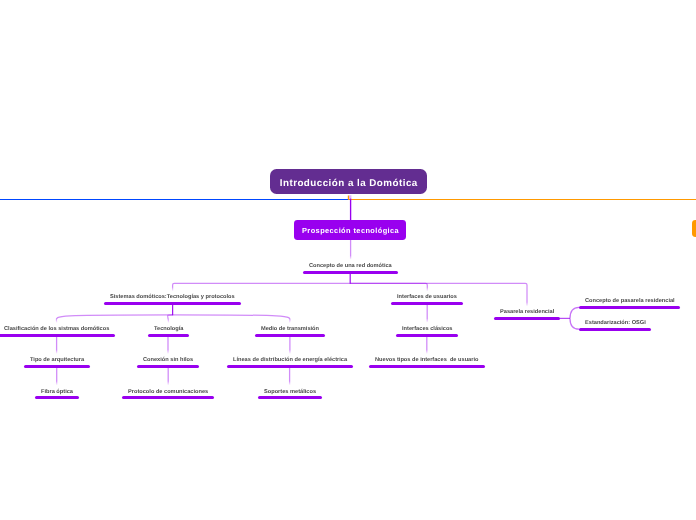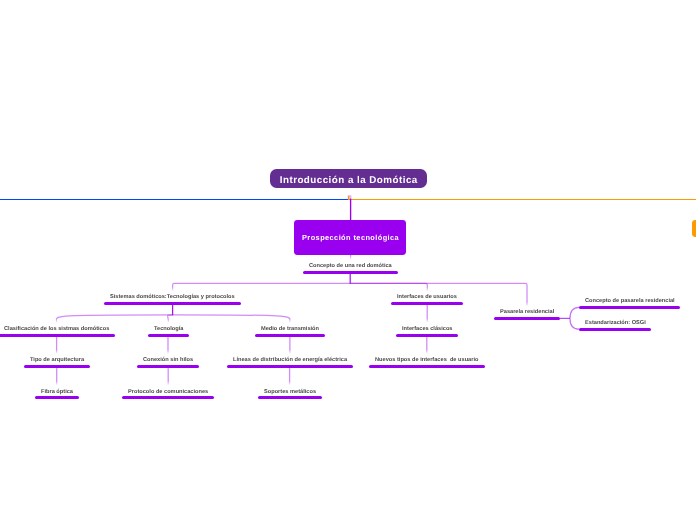--- a/index.html
+++ b/index.html
@@ -125,24 +125,24 @@
       <rect x="287.40000000000003" y="381.1" width="4.4" height="5.4" fill="url(#f11)"></rect>
       <rect x="425" y="318.40000000000003" width="4.4" height="5.4" fill="url(#f12)"></rect>
       <rect x="424.6" y="349.70000000000005" width="4.4" height="5.4" fill="url(#f13)"></rect>
       <path d="M350.20000000000005,195.29999999999998L350.20000000000005,199.35" fill="none" stroke="rgba(153,0,239,0.30)" stroke-width="2.4" stroke-linecap="butt"></path>
       <path d="M348.4,195.6L348.4,199.35" fill="none" stroke="#ff9900" stroke-width="1.2" stroke-linecap="butt"></path>
       <path d="M350.6,198.65L350.6,220.2" fill="none" stroke="#9900ef" stroke-width="1.35" stroke-linecap="butt"></path>
       <path d="M350.6,238.1L350.6,259.70000000000005" fill="none" stroke="rgba(153,0,239,0.45)" stroke-width="1.3" stroke-linecap="butt"></path>
       <rect x="348.40000000000003" y="255.50000000000006" width="4.4" height="5.4" fill="url(#f14)"></rect>
     </svg>
 
-  <div class="boxnode" id="rootbox" style="left: 270px; top: 169.2px; width: 157px; height: 19px;">
+  <div class="boxnode" id="rootbox" style="left: 270px; top: 169.2px; width: 157px; height: 25px;">
       <span>Introducción a la Domótica</span>
     </div>
-  <div class="boxnode" id="subbox" style="left: 294.4px; top: 220.2px; width: 112px; height: 35px;">
+  <div class="boxnode" id="subbox" style="left: 294.4px; top: 220.2px; width: 112px; height: 20px;">
       <span>Prospección tecnológica</span>
     </div>
   <div class="boxnode" id="orangebox" style="left: 691.9px; top: 220.3px; width: 12px; height: 17px;"></div>
 
   <div id="nodelayer">
       <div class="node">
         <div class="nlabel" style="left: 308.825px; top: 262px;">Concepto de una red domótica</div>
         <div class="nbar" style="background: rgb(153, 0, 239); left: 302.825px; top: 270.6px; width: 94.75px;"></div>
       </div>
       <div class="node">

